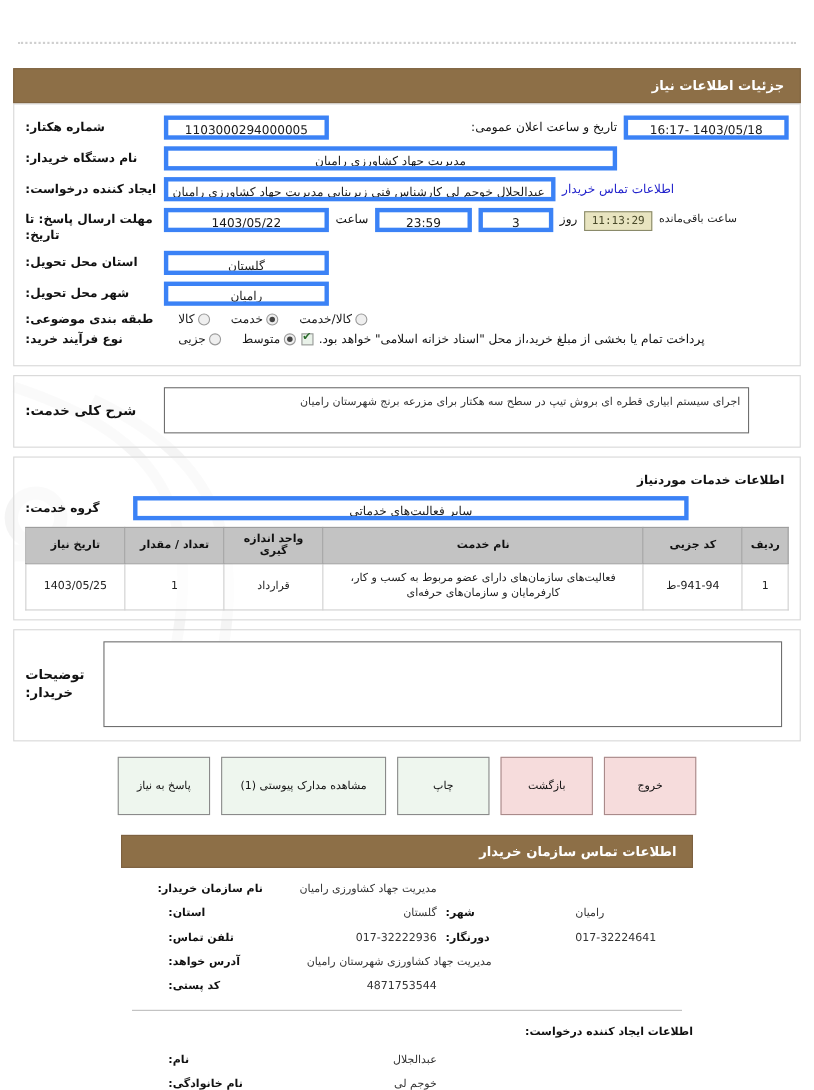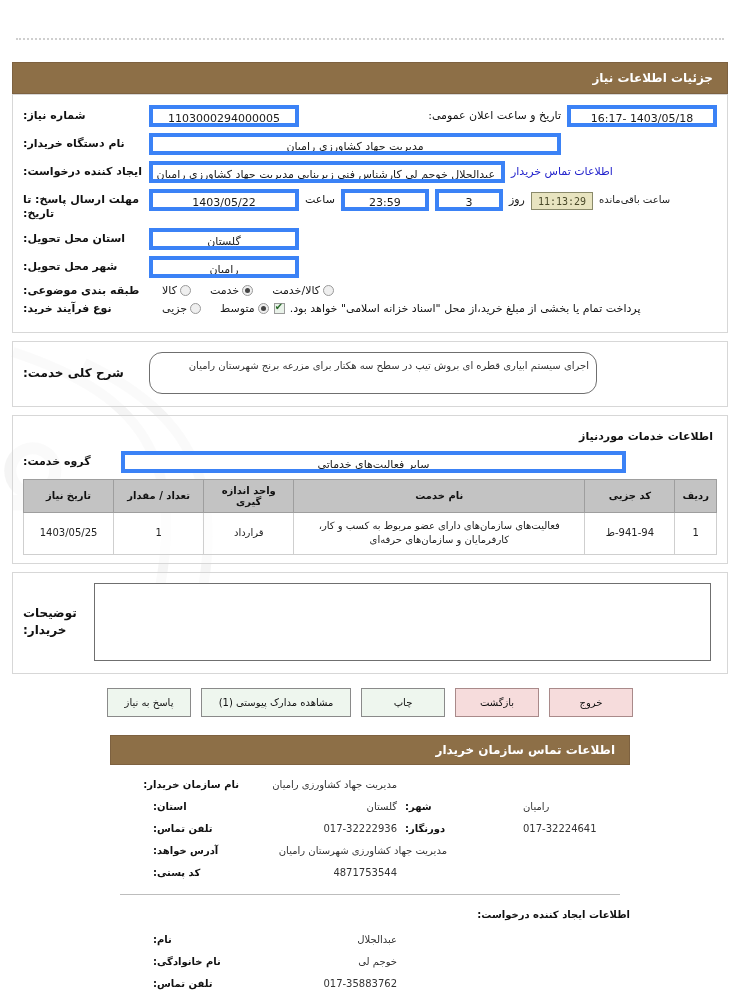--- a/index.html
+++ b/index.html
@@ -191,21 +191,21 @@
   .ta {
     border: 1px solid #6f6f6f;
     background: #ffffff;
     font-size: 10px;
     color: #333;
     padding: 5px 7px;
     text-align: right;
     line-height: 1.5;
     overflow: hidden;
   }
-  .ta.desc { width: 448px; height: 42px; border-radius: 13px; }
+  .ta.desc { width: 532px; height: 42px; }
   .ta.buyer { width: 630px; height: 78px; }
 
   
   .sub-head {
     font-weight: bold;
     font-size: 11px;
     text-align: right;
     color: #111;
     margin: 4px 4px 8px 0;
   }
@@ -241,21 +241,21 @@
     display: flex;
     justify-content: center;
     gap: 10px;
     margin: 14px 0 18px 0;
   }
   .btn {
     border: 1px solid #8a8a8a;
     background: #eef6ee;
     color: #111;
     font-size: 10px;
-    padding: 8px 10px;
+    padding: 20px 10px;
     min-width: 56px;
     text-align: center;
     cursor: pointer;
     white-space: nowrap;
   }
   .btn.wide { min-width: 150px; }
   .btn.mid  { min-width: 84px; }
   .btn.danger { background: #f6dcdc; border-color: #a98a8a; }
 
   
@@ -326,21 +326,21 @@
 
   <div class="title-bar">جزئیات اطلاعات نیاز</div>
 
   <div class="panel">
 
     <div class="row">
       <div class="inp w150">1403/05/18 -16:17</div>
       <div class="inline-lbl">تاریخ و ساعت اعلان عمومی:</div>
       <div style="flex:1"></div>
       <div class="inp w150">1103000294000005</div>
-      <div class="lbl w140">شماره نیاز:</div>
+      <div class="lbl w140">شماره هکتار:</div>
     </div>
 
     <div class="row">
       <div style="flex:1"></div>
       <div class="inp w410">مدیریت جهاد  کشاورزی رامیان</div>
       <div class="lbl w140">نام دستگاه خریدار:</div>
     </div>
 
     <div class="row">
       <div style="flex:1"></div>

